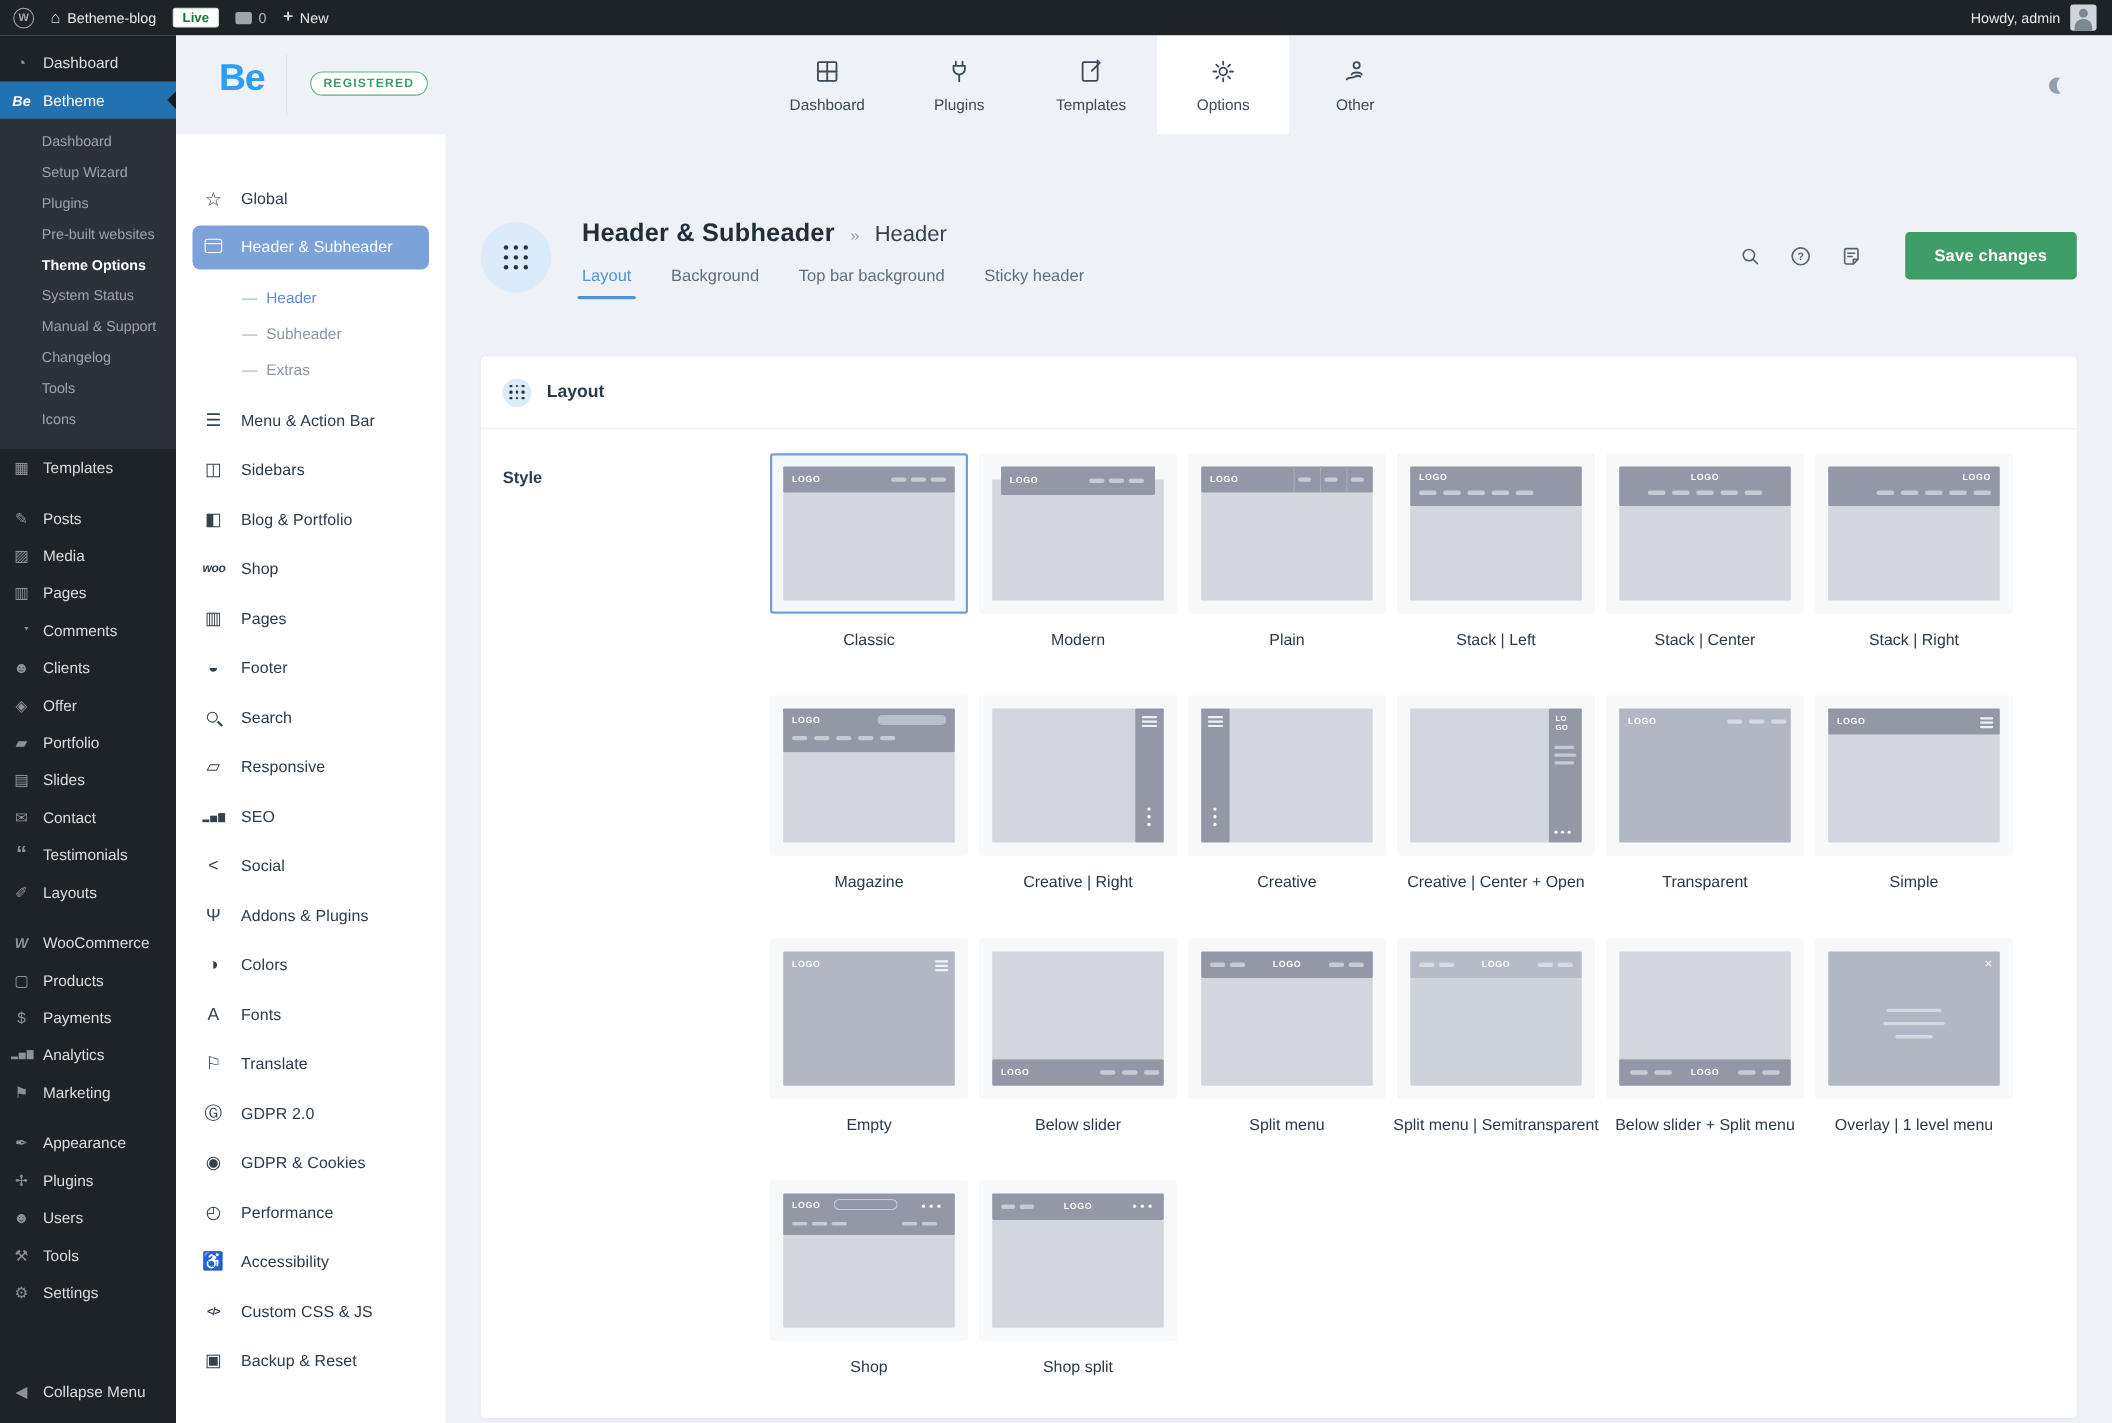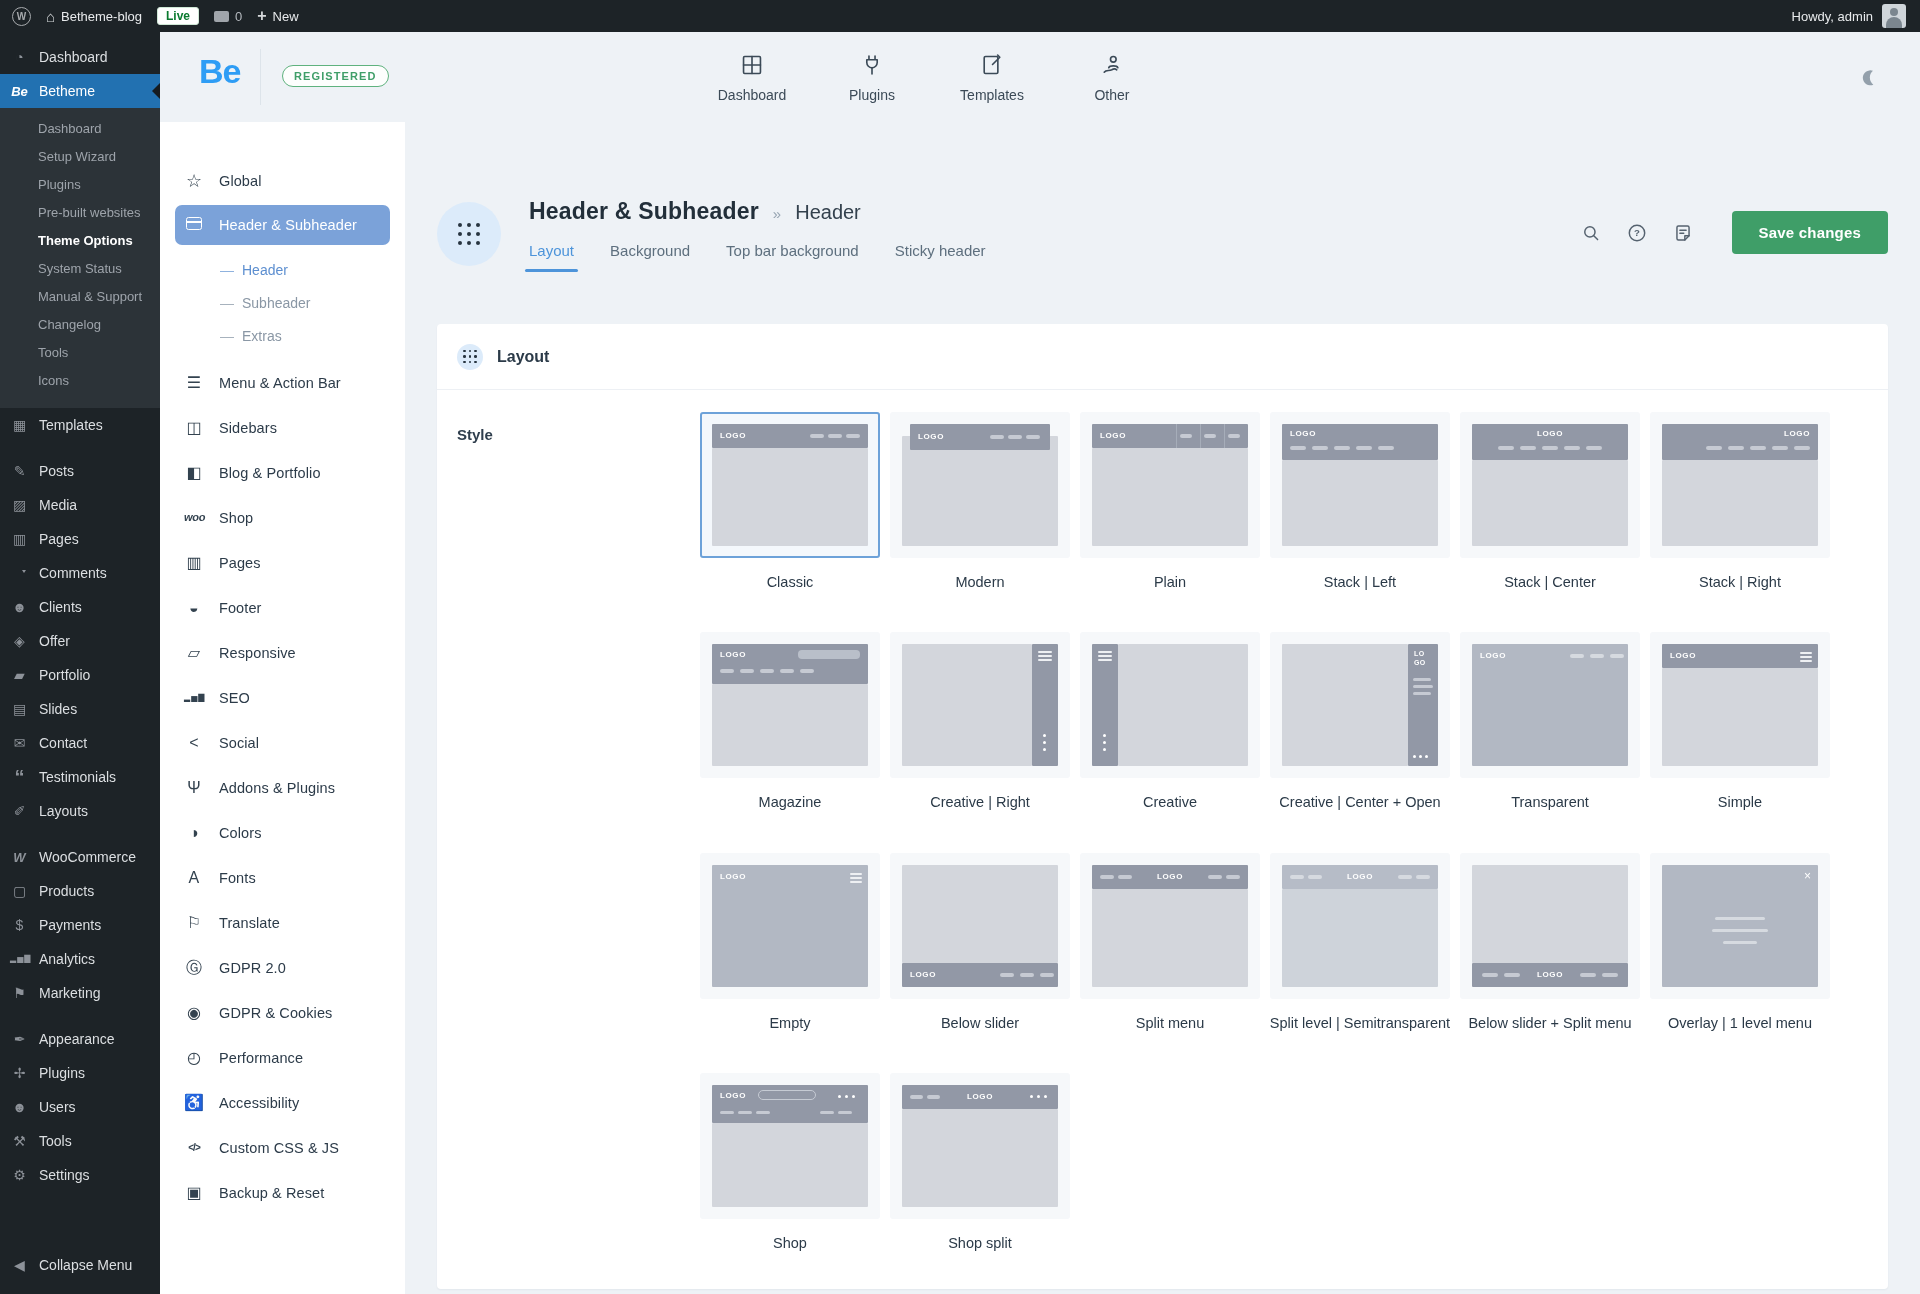--- a/index.html
+++ b/index.html
@@ -361,20 +361,29 @@
       </div>
       <div class="nav-item">
         <span>
           <svg viewBox="0 0 24 24" fill="none" stroke="#3b4a57" stroke-width="1.5" stroke-linecap="round" stroke-linejoin="round">
             <rect x="4.8" y="4.2" width="12.6" height="15.6" rx="1.2"></rect>
             <path d="M12.5 11.5l6.7-6.7M17.2 2.8l2 2"></path>
           </svg>
         </span>
         <span>Templates</span>
       </div>
+      <div class="nav-item active">
+        <span>
+          <svg viewBox="0 0 24 24" fill="none" stroke="#3b4a57" stroke-width="1.5" stroke-linecap="round" stroke-linejoin="round">
+            <circle cx="12" cy="12" r="3.2"></circle>
+            <path d="M12 3.8v2.4M12 17.8v2.4M20.2 12h-2.4M6.2 12H3.8M17.8 6.2l-1.7 1.7M7.9 16.1l-1.7 1.7M17.8 17.8l-1.7-1.7M7.9 7.9L6.2 6.2"></path>
+          </svg>
+        </span>
+        <span>Options</span>
+      </div>
       <div class="nav-item">
         <span>
           <svg viewBox="0 0 24 24" fill="none" stroke="#3b4a57" stroke-width="1.5" stroke-linecap="round" stroke-linejoin="round">
             <circle cx="13.2" cy="6.8" r="2.6"></circle>
             <path d="M9 14.5c.8-2.2 7.6-2.2 8.4 0"></path>
             <path d="M4.8 18.6c1.8-2.4 4.6-.8 7-2.2 1.6-1 3.4-1 4.6 0"></path>
           </svg>
         </span>
         <span>Other</span>
       </div>
@@ -425,20 +434,24 @@
       <span class="opt-ico sm">woo</span>
       <span>Shop</span>
     </div>
     <div class="opt-item">
       <span class="opt-ico">▥</span>
       <span>Pages</span>
     </div>
     <div class="opt-item">
       <span class="opt-ico">◒</span>
       <span>Footer</span>
+    </div>
+    <div class="opt-item">
+      <span class="opt-ico"><span class="i-search"></span></span>
+      <span>Search</span>
     </div>
     <div class="opt-item">
       <span class="opt-ico">▱</span>
       <span>Responsive</span>
     </div>
     <div class="opt-item">
       <span class="opt-ico bars">▂▅▇</span>
       <span>SEO</span>
     </div>
     <div class="opt-item">
@@ -778,21 +791,21 @@
               <div class="thumb-canvas">
                 <div class="tp t-semi" style="left: 0px; top: 0px; width: 156px; height: 24px;"></div>
                 <div class="tp t-dash lt" style="left: 8px; top: 10px; width: 14px; height: 4px;"></div>
                 <div class="tp t-dash lt" style="left: 26px; top: 10px; width: 14px; height: 4px;"></div>
                 <div class="tp t-logo" style="left: 0px; top: 8px; width: 156px; text-align: center;">LOGO</div>
                 <div class="tp t-dash lt" style="left: 116px; top: 10px; width: 14px; height: 4px;"></div>
                 <div class="tp t-dash lt" style="left: 134px; top: 10px; width: 14px; height: 4px;"></div>
                 <div class="tp t-content light" style="left: 0px; top: 24px; width: 156px; height: 98px;"></div>
               </div>
             </div>
-            <div class="tile-label">Split level | Semitransparent</div>
+            <div class="tile-label">Split menu | Semitransparent</div>
           </div>
           <div class="tile">
             <div class="thumb">
               <div class="thumb-canvas">
                 <div class="tp t-content" style="left: 0px; top: 0px; width: 156px; height: 98px;"></div>
                 <div class="tp t-bar" style="left: 0px; top: 98px; width: 156px; height: 24px;"></div>
                 <div class="tp t-dash" style="left: 10px; top: 108px; width: 16px; height: 4px;"></div>
                 <div class="tp t-dash" style="left: 32px; top: 108px; width: 16px; height: 4px;"></div>
                 <div class="tp t-logo" style="left: 0px; top: 106px; width: 156px; text-align: center;">LOGO</div>
                 <div class="tp t-dash" style="left: 108px; top: 108px; width: 16px; height: 4px;"></div>

